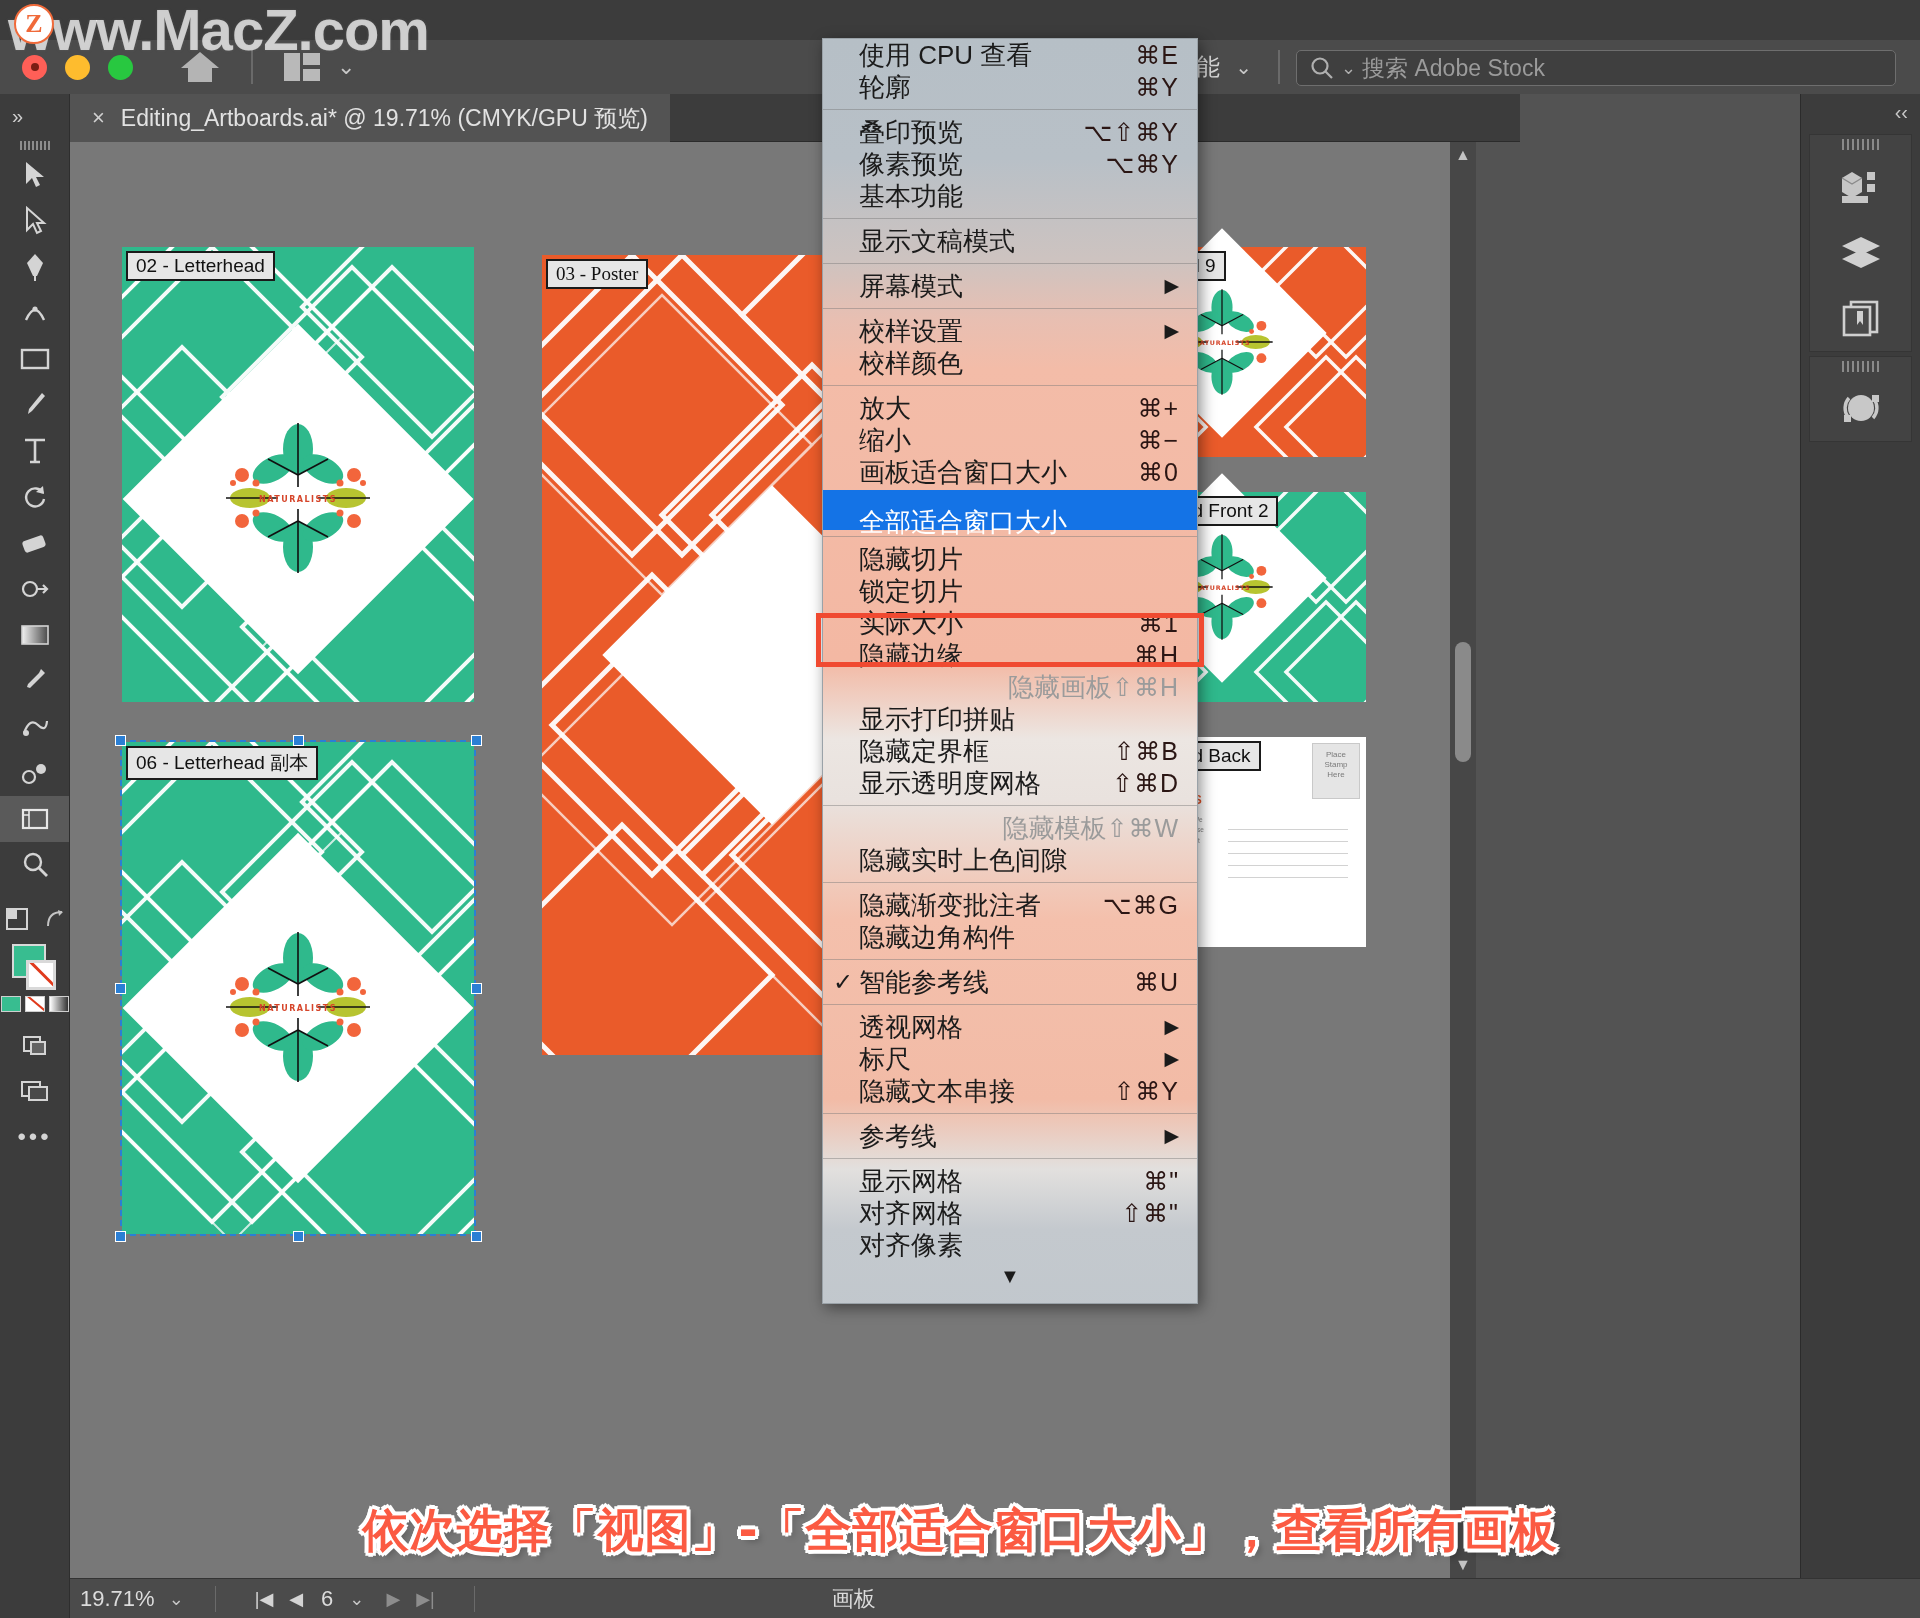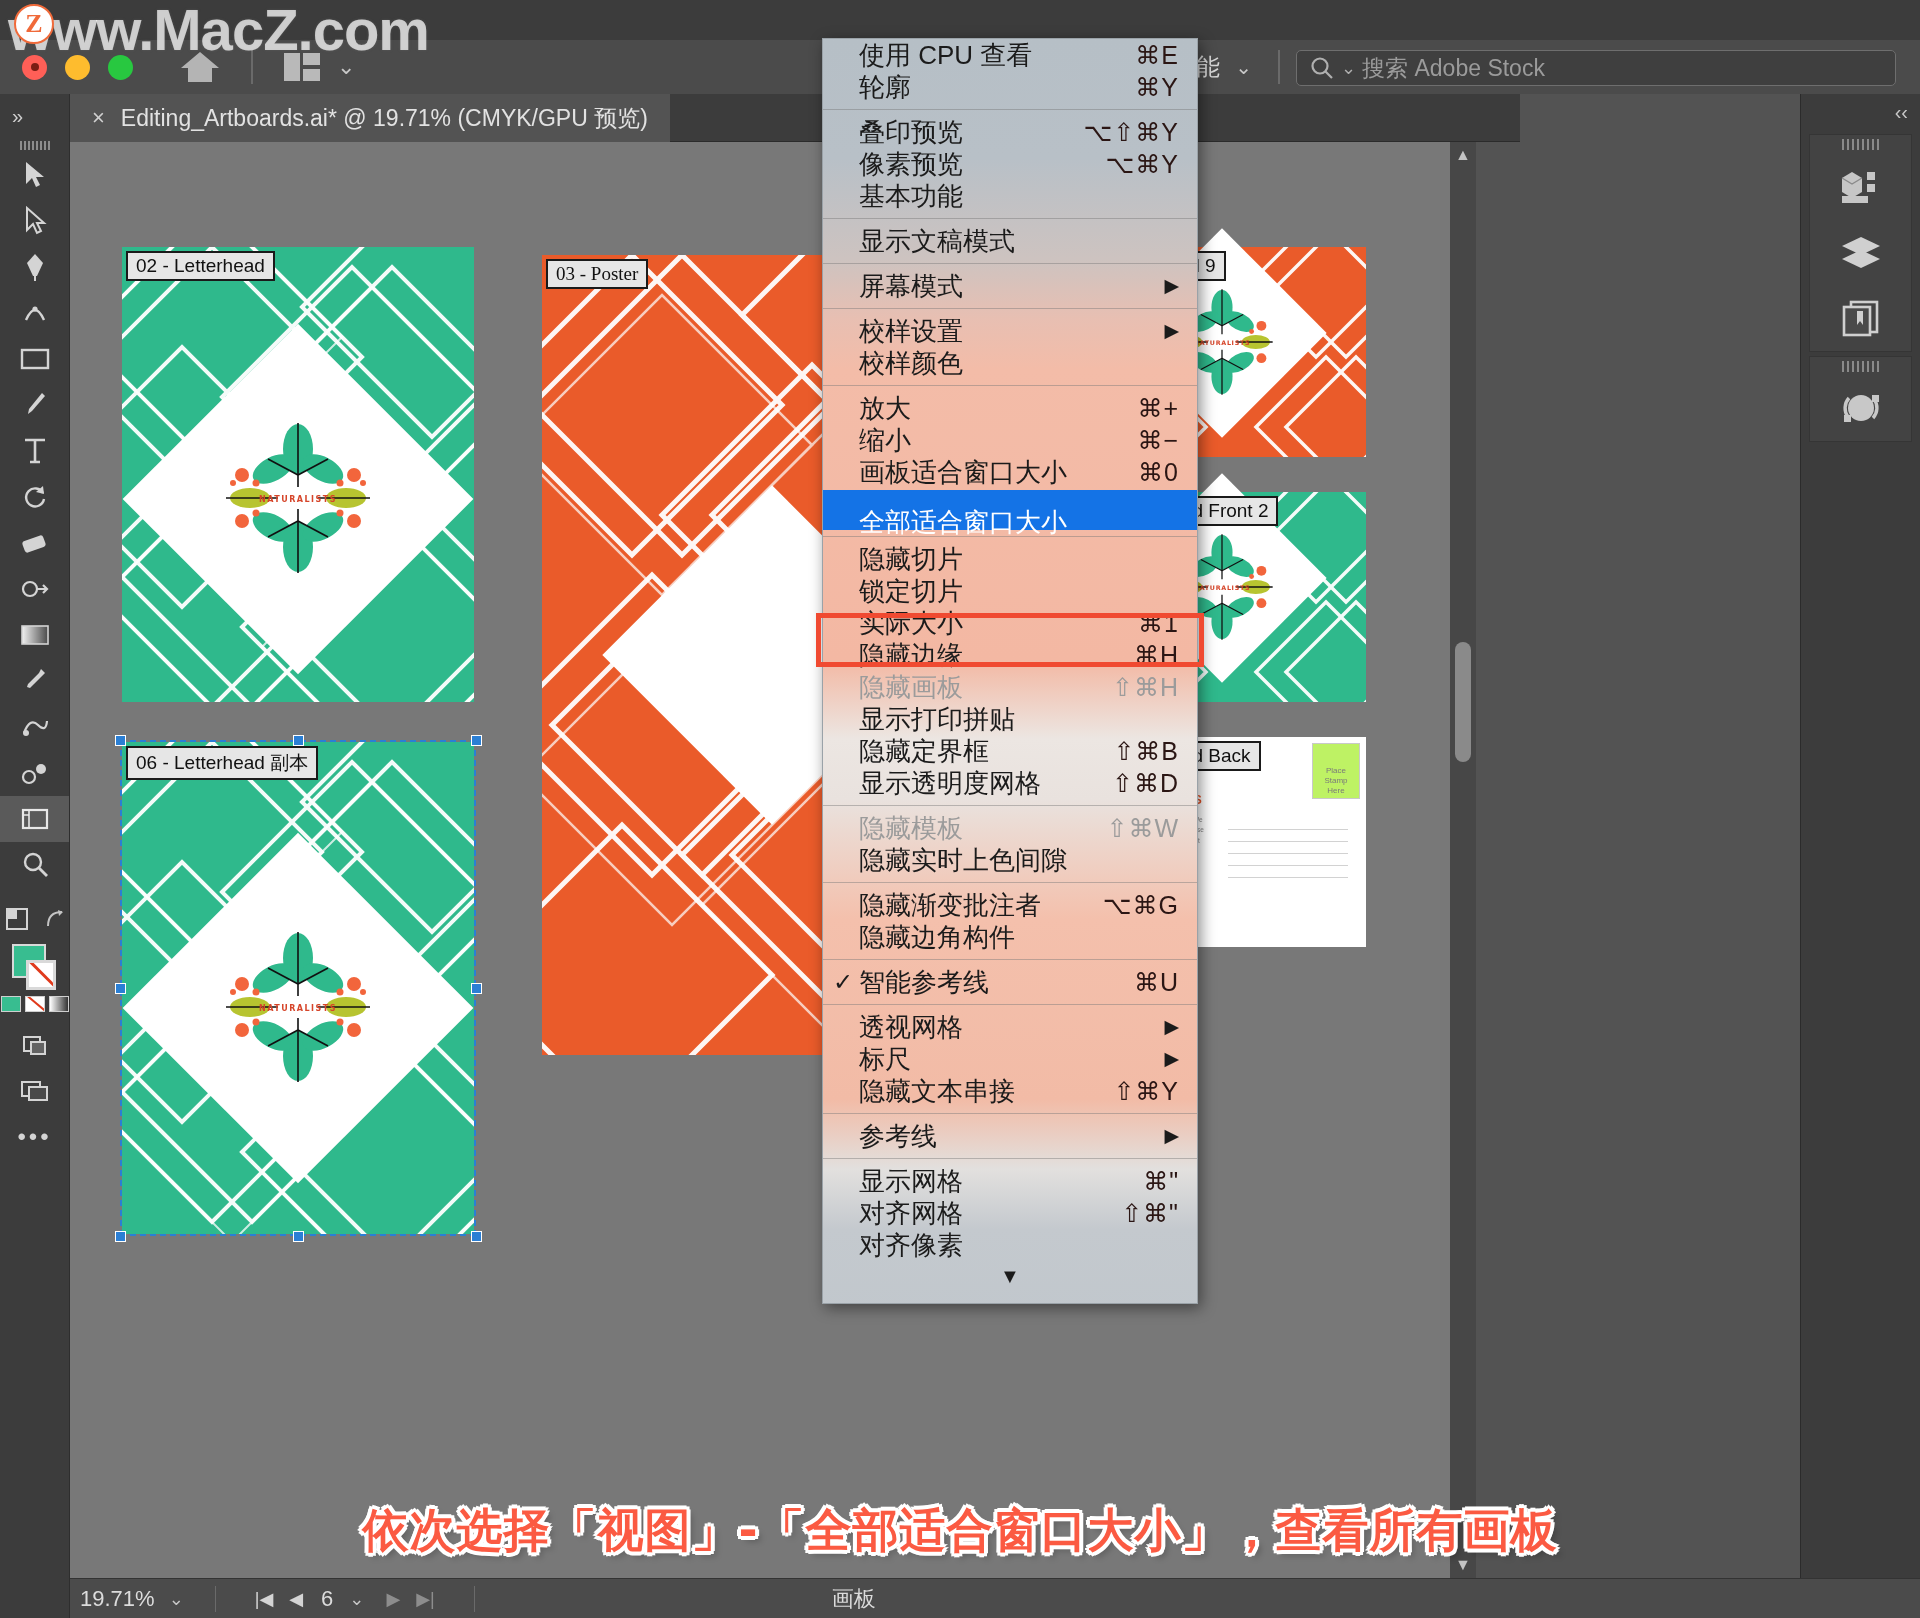--- a/index.html
+++ b/index.html
@@ -172,21 +172,21 @@
     box-shadow: 3px 4px 14px rgba(0,0,0,0.45);
     font-size: 26px; color: #1b1b1b;
     padding-bottom: 12px;
   }
   .mi {
     position: relative; height: 32px; display: flex; align-items: center;
     padding: 0 18px 0 36px; white-space: nowrap; line-height: 32px;
   }
   .mi .lbl { flex: 1; }
   .mi .sc { color:#2b1614; font-size: 25px; letter-spacing:1px;}
-  .mi.dim .lbl, .mi.dim .sc { color: #9b9b9b; }
+  .mi.dim .lbl, .mi.dim .sc { color: #9b9b9b; text-align: right; }
   .mi .arrow { font-size: 19px; color:#1b1b1b; }
   .mi .chk { position:absolute; left: 10px; font-size: 24px; }
   .msep { height: 1px; background: rgba(120,120,120,0.45); margin: 6px 0; }
   .mi.hl { background: #1473e6; color: #fff; }
   .mi.hl .lbl { color:#fff;margin-top:24px; }
   .menu-scroll-down { height: 30px; text-align:center; font-size:20px; color:#1b1b1b; line-height:30px;}
 
   .redbox {
     position:absolute; left: 816px; top: 613px; width: 388px; height: 54px;
     border: 5px solid #f04a31; z-index: 85; pointer-events:none;
@@ -198,22 +198,22 @@
     font-size: 46px; font-weight: bold; color:#fb5a42; z-index: 90;
     letter-spacing: 1px;
     text-shadow:
       -3px -3px 0 #fff, 3px -3px 0 #fff, -3px 3px 0 #fff, 3px 3px 0 #fff,
       -4px 0 0 #fff, 4px 0 0 #fff, 0 -4px 0 #fff, 0 4px 0 #fff,
       5px 5px 6px rgba(0,0,0,0.25);
     font-family: "DejaVu Sans", sans-serif;
   }
 
   
-  .pc-stamp { position:absolute; right:6px; top:6px; width:48px;height:56px; border:1px solid #c9c9c9; background:#bef264;
-     font-size:8px; color:#7a7a7a; text-align:center; line-height:1.25; padding-top:22px;}
+  .pc-stamp { position:absolute; right:6px; top:6px; width:48px;height:56px; border:1px solid #c9c9c9; background:#e5e5e5;
+     font-size:8px; color:#7a7a7a; text-align:center; line-height:1.25; padding-top:6px;}
   .pc-title { position:absolute; left:22px; top:56px; font-size:12px; color:#e4542a; letter-spacing:2px; font-weight:bold;}
   .pc-body { position:absolute; left:22px; top:78px; width:120px; font-size:6.5px; color:#8a8a8a; line-height:1.6;}
   .pc-tag { position:absolute; left:22px; top:128px; font-size:8px; color:#e4542a; font-weight:bold;}
   .pc-lines { position:absolute; right:18px; top:92px; width:120px;}
   .pc-lines div { height:1px; background:#d2d2d2; margin-bottom:11px;}
 </style>
 </head>
 <body>
 
 <div id="root">

